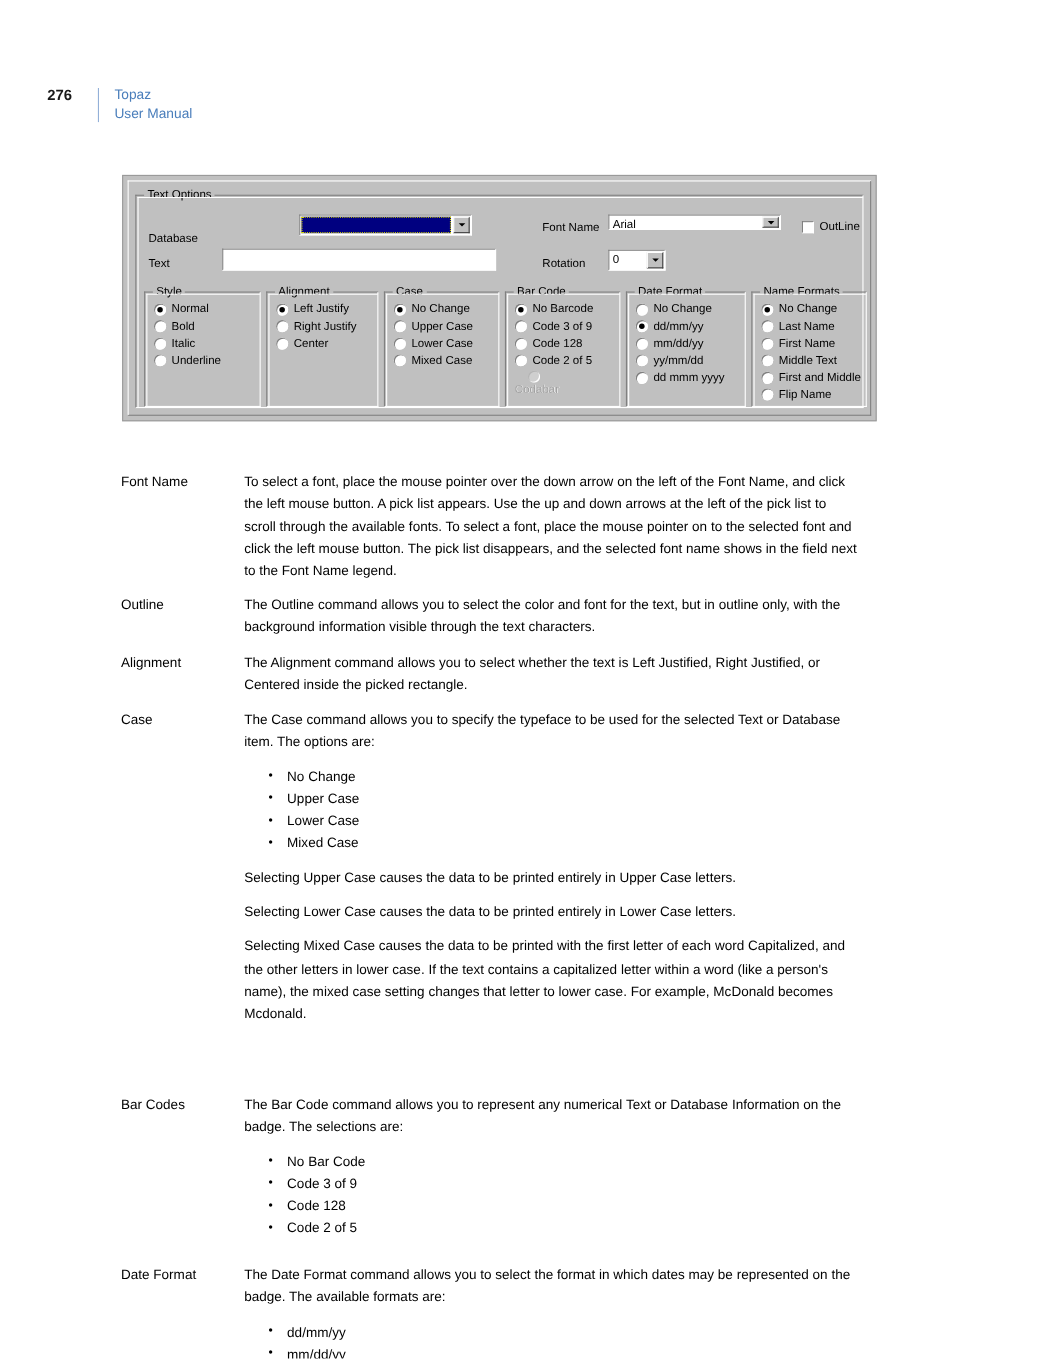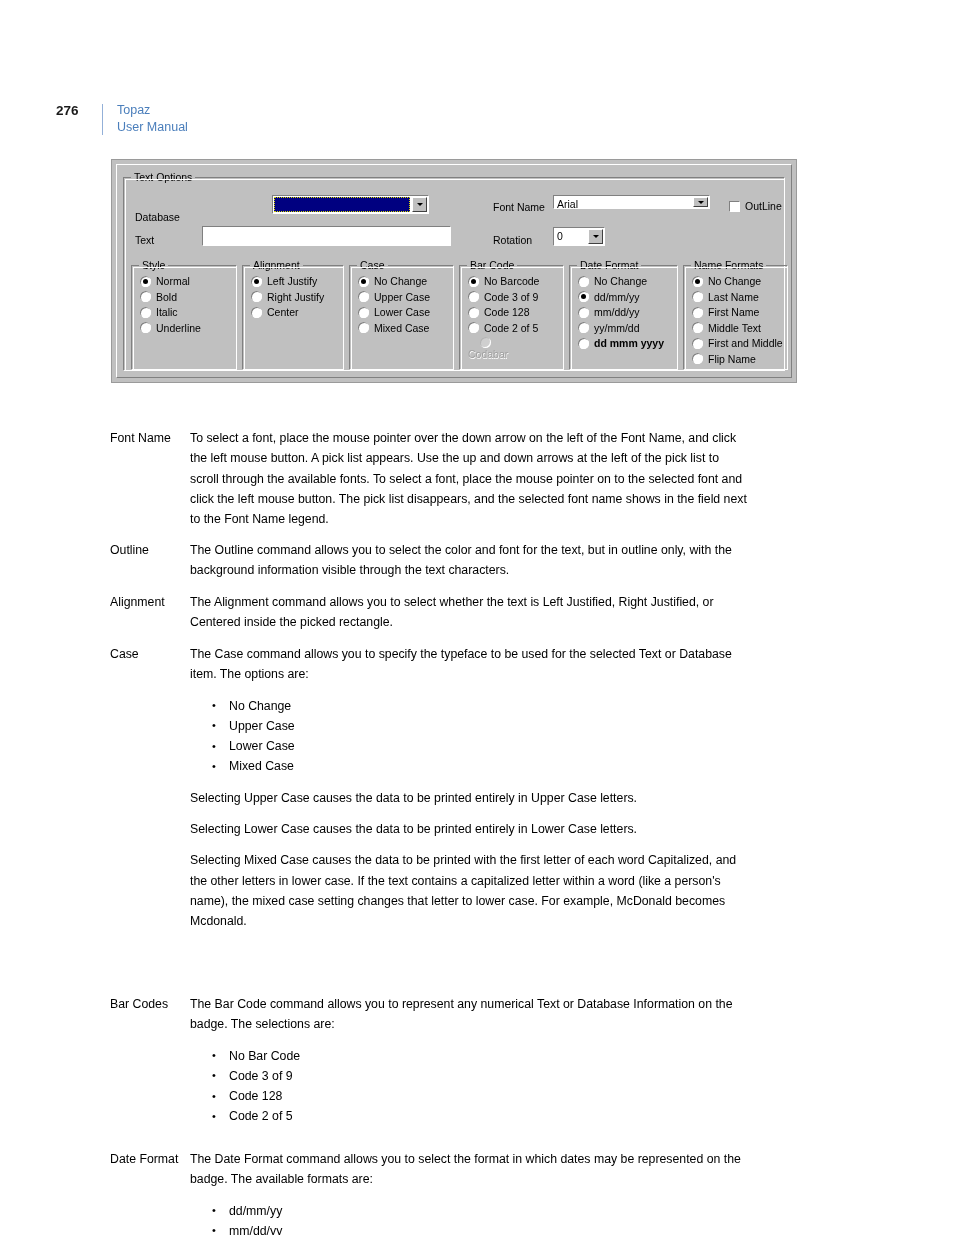--- a/index.html
+++ b/index.html
@@ -12,25 +12,24 @@
     height: 1235px;
     position: relative;
     font-family: "Liberation Sans", sans-serif;
     color: #000000;
     -webkit-font-smoothing: antialiased;
   }
 
   
   .page-header {
     position: absolute;
-    left: 56px;
+    left: 43px;
     top: 78px;
     display: flex;
     align-items: flex-start;
-    margin-top: 24px;
   }
   .folio {
     font-size: 13.5px;
     font-weight: bold;
     color: #1a1a1a;
     line-height: 17px;
     width: 38px;
     text-align: left;
   }
   .folio-rule {
@@ -234,21 +233,21 @@
   .defterm {
     position: absolute;
     left: 0;
     top: 0;
     width: 190px;
     font-size: 12.3px;
     line-height: 20.3px;
     color: #000;
   }
   .defbody {
-    margin-left: 80px;
+    margin-left: 112px;
     width: 560px;
   }
   .defbody p {
     margin: 0 0 11px 0;
     font-size: 12.3px;
     line-height: 20.3px;
     color: #000;
   }
   .defbody p:last-child { margin-bottom: 0; }
   .bullets {
@@ -409,21 +408,21 @@
             <span>dd/mm/yy</span>
           </div>
           <div class="radio" style="left: 8px; top: 40px;">
             <span class="radio-dot"></span>
             <span>mm/dd/yy</span>
           </div>
           <div class="radio" style="left: 8px; top: 55.5px;">
             <span class="radio-dot"></span>
             <span>yy/mm/dd</span>
           </div>
-          <div class="radio" style="left: 8px; top: 71px; font-weight: bold;">
+          <div class="radio" style="left: 8px; top: 71px;">
             <span class="radio-dot"></span>
             <span>dd mmm yyyy</span>
           </div>
         </div>
         <div class="grp" style="left: 566px; top: 100px; width: 105px; height: 105px;">
           <span class="grp-title">Name Formats</span>
           <div class="radio on" style="left: 8px; top: 9px;">
             <span class="radio-dot"></span>
             <span>No Change</span>
           </div>

